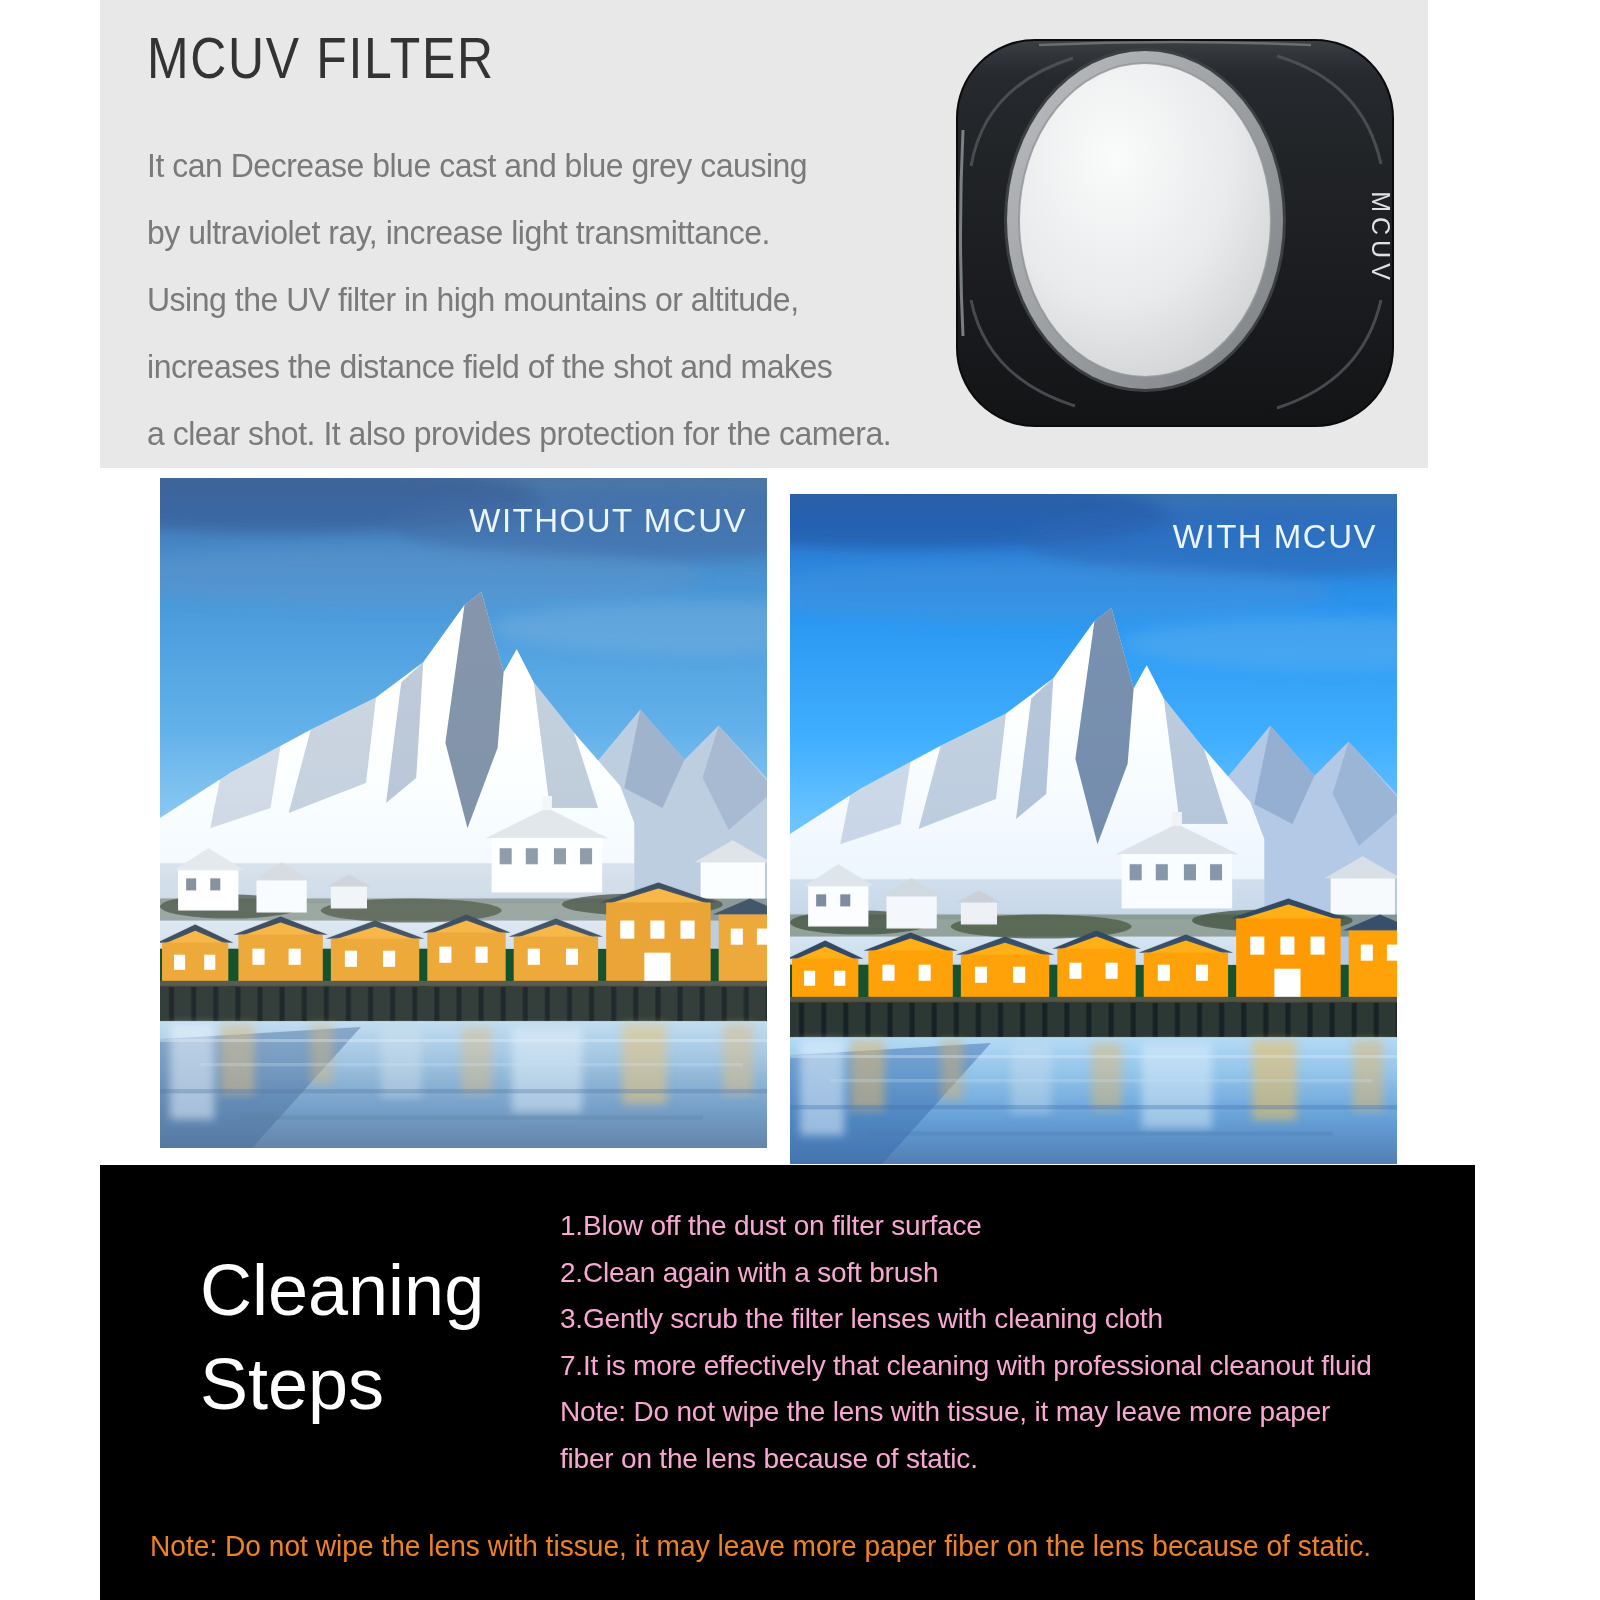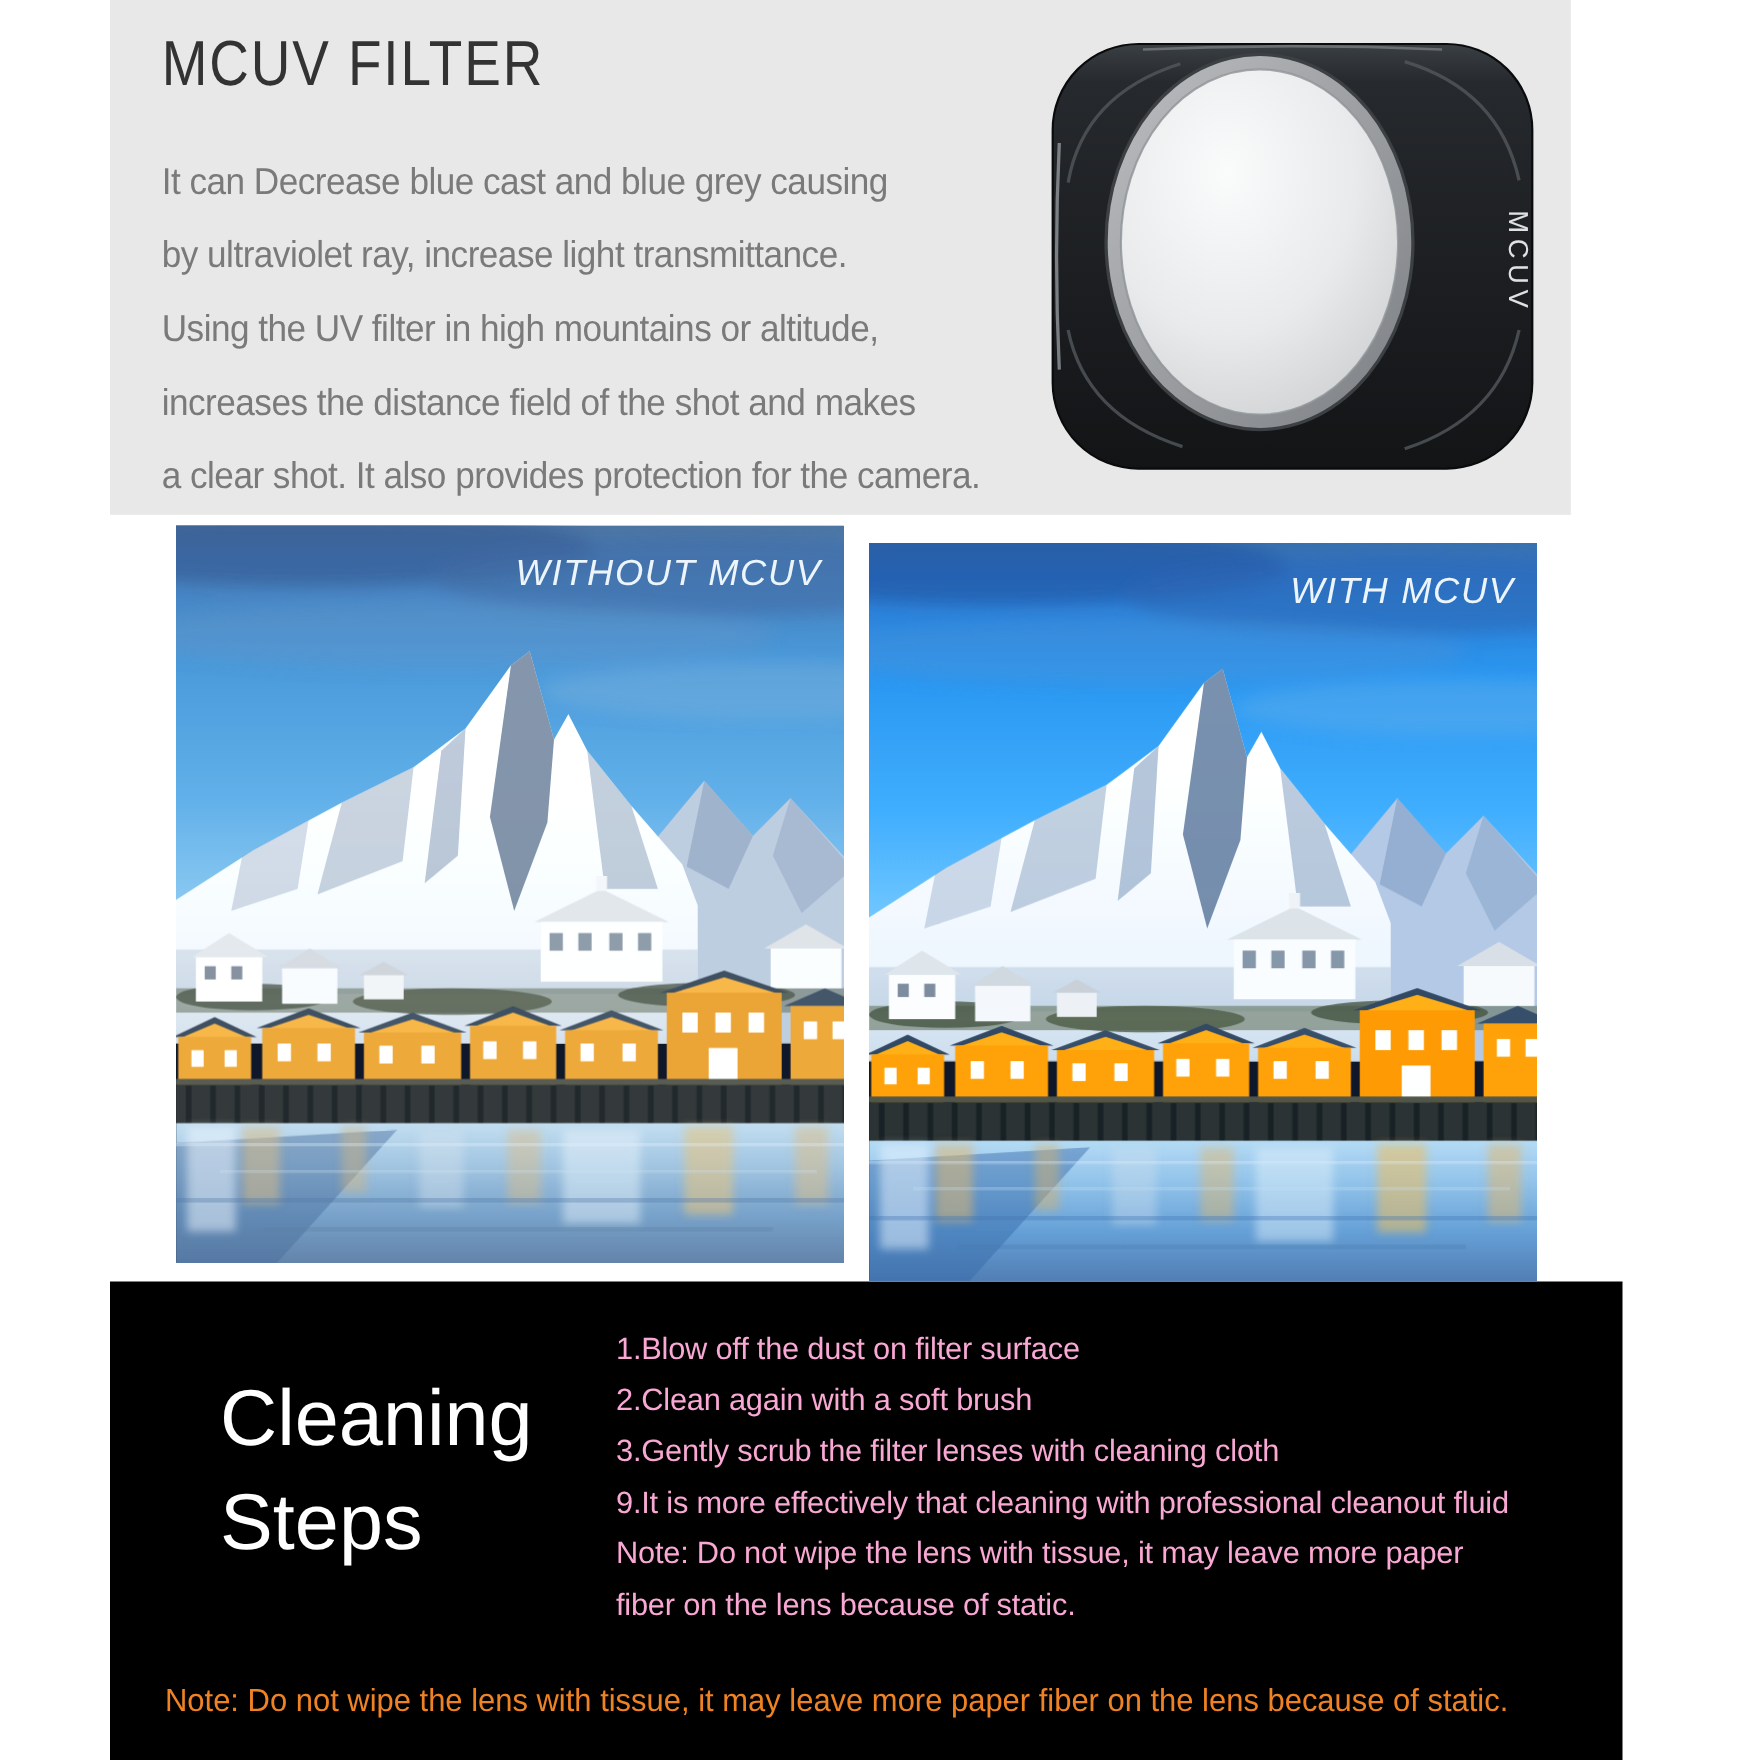--- a/index.html
+++ b/index.html
@@ -12,21 +12,21 @@
               color:#333333;letter-spacing:2px;transform:scaleX(0.86);transform-origin:left top;
               white-space:nowrap;}
   .hero-desc{position:absolute;left:47px;top:132px;font-size:34px;font-weight:300;color:#7a7a7a;
              line-height:67px;letter-spacing:-0.5px;transform:scaleX(0.94);transform-origin:left top;
              white-space:nowrap;}
   .product{position:absolute;left:855px;top:38px;width:440px;height:390px;}
   .product svg{display:block;width:100%;height:100%;}
 
   
   .compare{position:absolute;left:160px;top:478px;width:1253px;height:670px;display:flex;gap:7px;}
-  .photo{position:relative;width:623px;height:670px;overflow:hidden;background:#0f172a;font-style:italic;}
+  .photo{position:relative;width:623px;height:670px;overflow:hidden;background:#14532d;}
   .scene{display:block;width:623px;height:670px;}
   .photo-left .scene{filter:saturate(0.9) brightness(1.05);}
   .photo-right .scene{filter:saturate(1.22) contrast(1.07);}
   .plabel{position:absolute;top:24px;right:20px;color:#edf5fc;font-size:33px;letter-spacing:1.5px;
           font-weight:400;white-space:nowrap;}
 
   
   .cleaning{position:absolute;left:100px;top:1165px;width:1375px;height:435px;background:#000000;}
   .chead{position:absolute;left:100px;top:78px;color:#ffffff;font-size:72px;line-height:94px;
          font-weight:400;letter-spacing:0;}
@@ -251,20 +251,20 @@
 
   <section class="cleaning">
     <div class="chead">
       <div>Cleaning</div>
       <div>Steps</div>
     </div>
     <div class="steps">
       <div>1.Blow off the dust on filter surface</div>
       <div>2.Clean again with a soft brush</div>
       <div>3.Gently scrub the filter lenses with cleaning cloth</div>
-      <div>9.It is more effectively that cleaning with professional cleanout fluid</div>
+      <div>7.It is more effectively that cleaning with professional cleanout fluid</div>
       <div>Note: Do not wipe the lens with tissue, it may leave more paper</div>
       <div>fiber on the lens because of static.</div>
     </div>
     <div class="footnote">Note: Do not wipe the lens with tissue, it may leave more paper fiber on the lens because of static.</div>
   </section>
 
 </div>
 
 </body></html>

